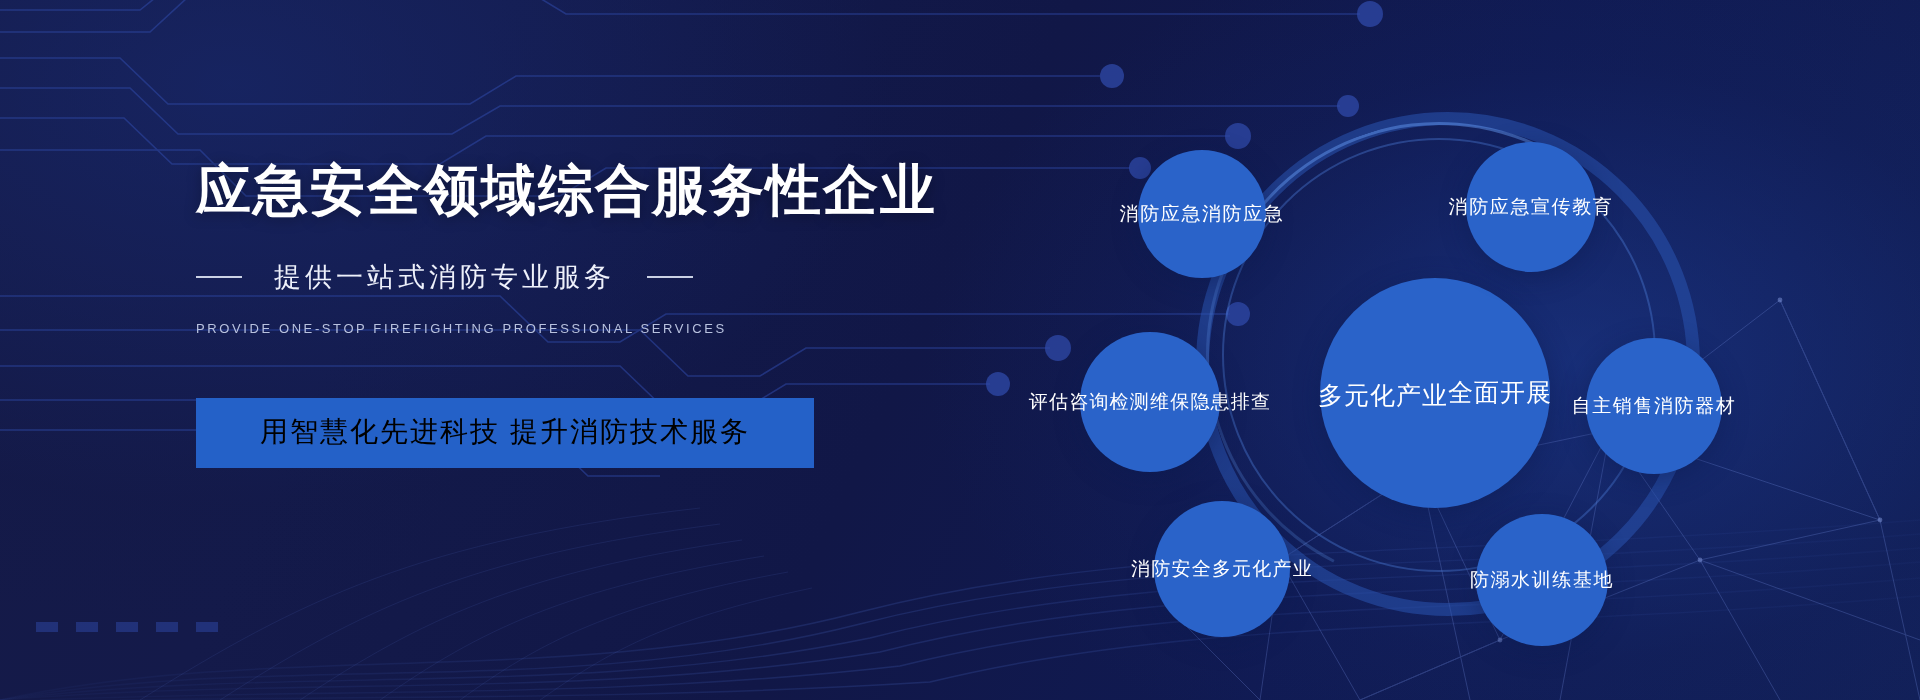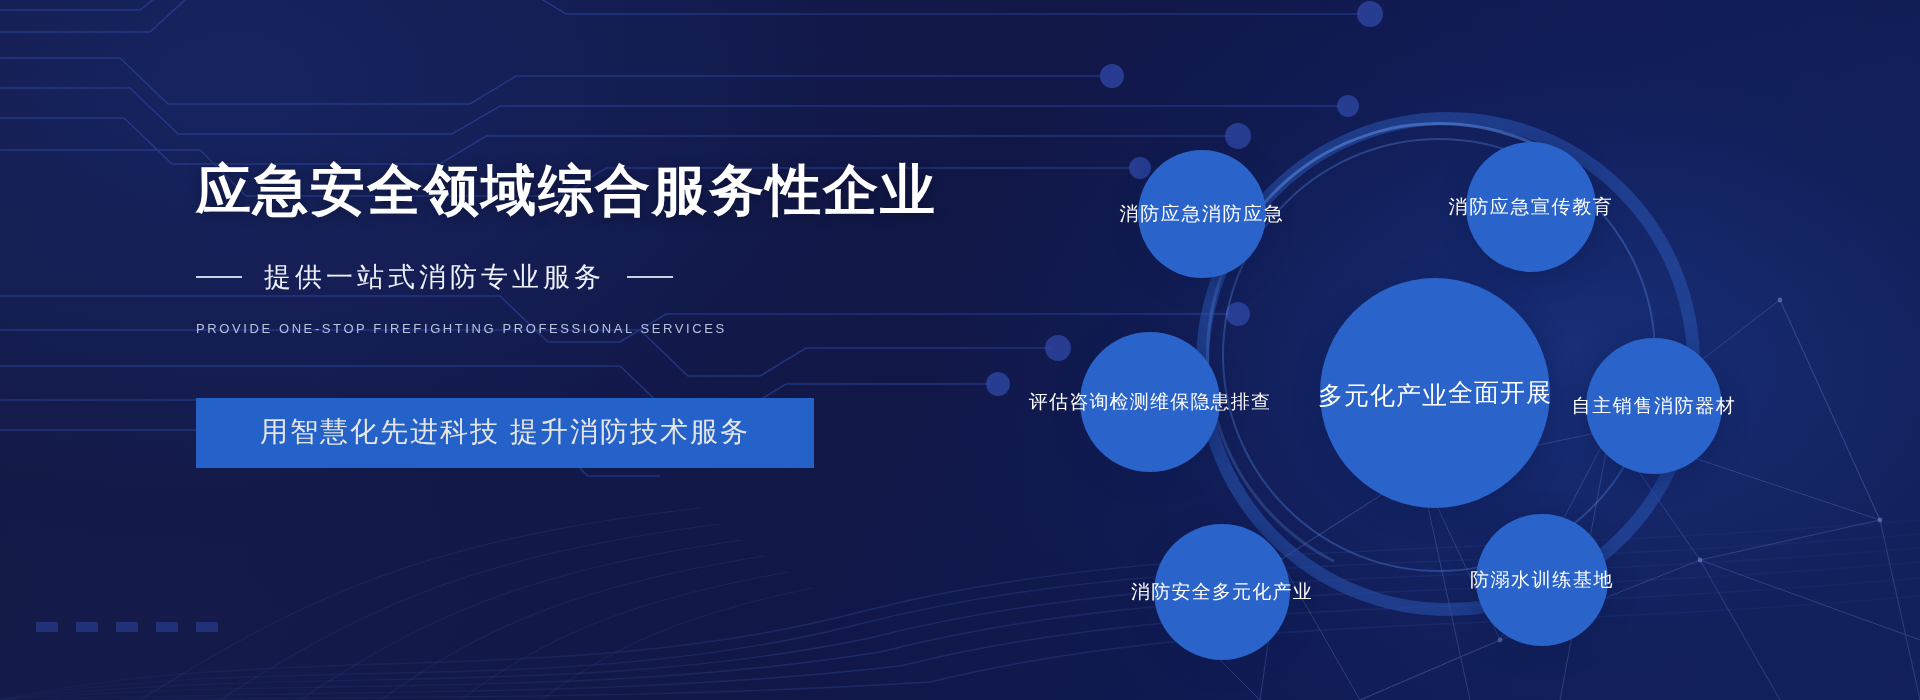--- a/index.html
+++ b/index.html
@@ -43,21 +43,21 @@
     font-weight: 700;
     color: #ffffff;
     letter-spacing: 2px;
     margin: 0;
     white-space: nowrap;
     text-shadow: 0 2px 14px rgba(0,0,0,0.35);
   }
   .subline-row {
     display: flex;
     align-items: center;
-    gap: 22px;
+    gap: 32px;
     margin-top: 38px;
   }
   .rule {
     width: 46px;
     height: 2px;
     background: #dfe5f5;
     flex: 0 0 auto;
     opacity: 0.9;
   }
   .subline {
@@ -80,21 +80,21 @@
     align-items: center;
     justify-content: center;
     background: #2461c8;
     padding: 15px 30px 17px 30px;
     box-sizing: border-box;
     min-width: 618px;
   }
   .cta-text {
     font-size: 28px;
     letter-spacing: 2px;
-    color: #e5e5e5;
+    color: #000000;
     white-space: nowrap;
   }
 
   
   .diagram {
     position: absolute;
     left: 1118px;
     top: 78px;
     width: 660px;
     height: 540px;
@@ -157,21 +157,21 @@
   .shield {
     width: 82px;
     height: 82px;
     margin-bottom: 2px;
   }
 
   .n-top-left    { left: 20px;  top: 30px;  width: 128px; height: 128px; }
   .n-top-right   { left: 348px; top: 22px;  width: 130px; height: 130px; }
   .n-left        { left: -38px; top: 212px; width: 140px; height: 140px; }
   .n-right       { left: 468px; top: 218px; width: 136px; height: 136px; }
-  .n-bot-left    { left: 36px;  top: 404px; width: 136px; height: 136px; }
+  .n-bot-left    { left: 36px;  top: 381px; width: 136px; height: 136px; }
   .n-bot-right   { left: 358px; top: 394px; width: 132px; height: 132px; justify-content: center; }
 
   .n-left .node-line,
   .n-bot-left .node-line { letter-spacing: 1.2px; text-align: center; }
 </style>
 </head>
 <body>
 
 <div class="banner">
 

